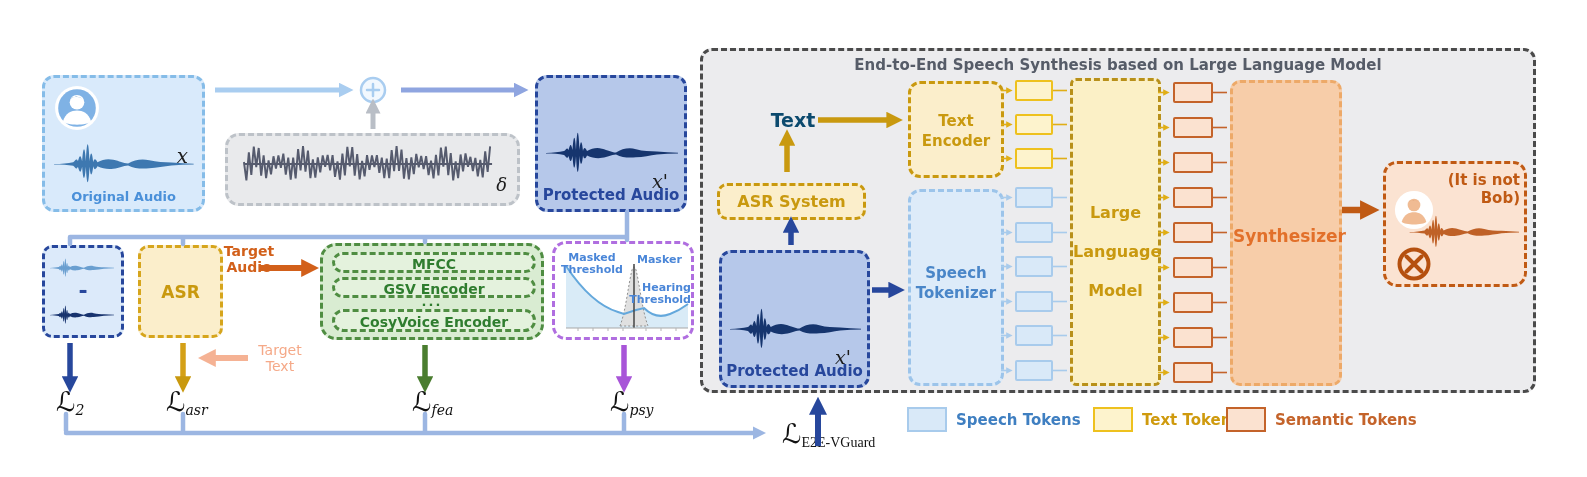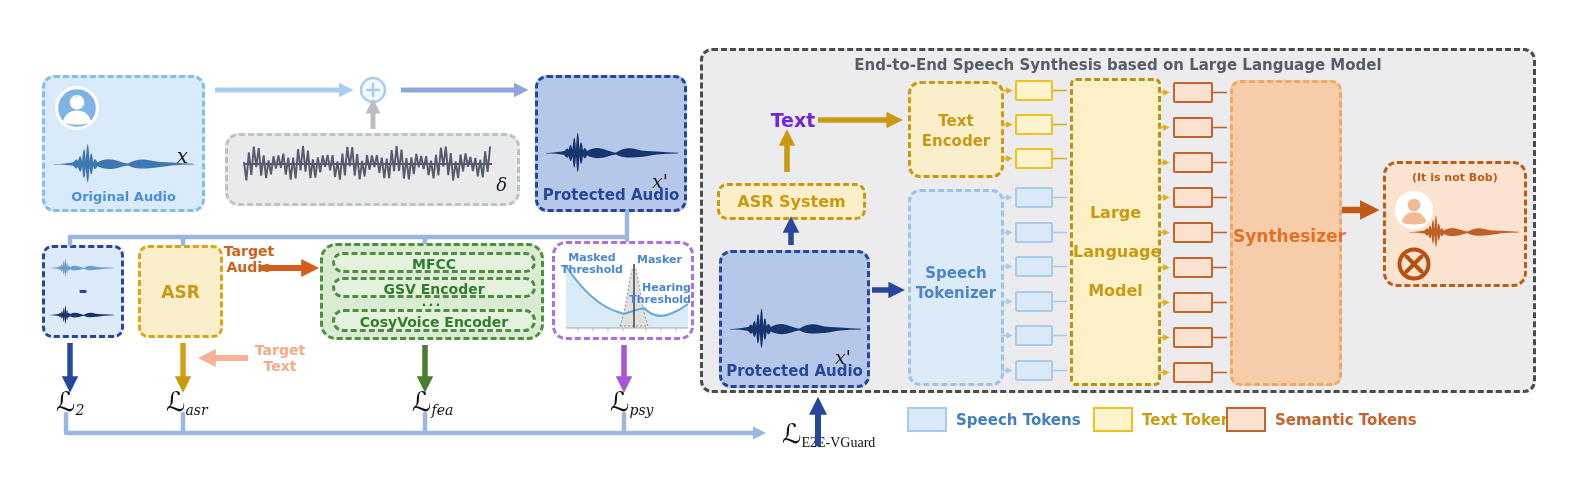--- a/index.html
+++ b/index.html
@@ -99,42 +99,42 @@
       <path d="M8,18 C24,42 40,58 60,64 L66,66 L78,62 L86,60 C94,68 102,70 112,66 C120,63 126,59 130,56" fill="none" stroke="#64a8dc" stroke-width="2"></path>
       <path d="M76,16 V80" stroke="#444" stroke-width="1.5"></path>
       <path d="M8,80 H130" stroke="#a8a8a8" stroke-width="1.2"></path>
       <path d="M20,80 v3 M35,80 v3 M50,80 v3 M65,80 v3 M88,80 v3 M103,80 v3 M118,80 v3" stroke="#b5b5b5" stroke-width="1"></path>
     </svg>
     <div class="plabel" style="left:5px;top:8px;width:64px;text-align:center;">Masked Threshold</div>
     <div class="plabel" style="left:82px;top:10px;">Masker</div>
     <div class="plabel" style="left:58px;top:38px;width:78px;text-align:right;">Hearing Threshold</div>
   </div>
 
-  <div style="position:absolute;left:252px;top:342px;width:56px;text-align:center;color:#f5a988;font-weight:bold;font-size:14px;line-height:1.15;">Target Text</div>
+  <div style="position:absolute;left:252px;top:342px;width:56px;text-align:center;color:#f5a988;font-weight:normal;font-size:14px;line-height:1.15;">Target Text</div>
 
   <div class="loss" style="left:56px;top:386px;">
     <span class="base">ℒ</span><sub>2</sub>
   </div>
   <div class="loss" style="left:166px;top:386px;">
     <span class="base">ℒ</span><sub>asr</sub>
   </div>
   <div class="loss" style="left:412px;top:386px;">
     <span class="base">ℒ</span><sub>fea</sub>
   </div>
   <div class="loss" style="left:610px;top:386px;">
     <span class="base">ℒ</span><sub>psy</sub>
   </div>
   <div class="loss" style="left:782px;top:418px;">
     <span class="base">ℒ</span><sub class="rsub">E2E-VGuard</sub>
   </div>
 
   <div class="box" style="left:700px;top:48px;width:836px;height:345px;background:#ececee;border:3.5px dashed #4b4b4b;border-radius:12px;">
     <div style="position:absolute;left:0;right:0;top:5px;text-align:center;color:#565c68;font-weight:bold;font-size:15px;">End-to-End Speech Synthesis based on Large Language Model</div>
 
-    <div style="position:absolute;left:60px;top:58px;width:60px;text-align:center;color:#6d28d9;font-weight:bold;font-size:19px;">Text</div>
+    <div style="position:absolute;left:60px;top:58px;width:60px;text-align:center;color:#0c4a6e;font-weight:bold;font-size:19px;">Text</div>
 
     <div class="box" style="left:14px;top:132px;width:149px;height:37px;background:#fbeecb;border:3px dashed #c9990f;border-radius:10px;">
       <div style="position:absolute;left:0;right:0;top:6px;text-align:center;color:#c9990f;font-weight:bold;font-size:16px;">ASR System</div>
     </div>
 
     <div class="box" style="left:16px;top:199px;width:151px;height:138px;background:#b6c8ea;border:3.5px dashed #27479c;border-radius:12px;">
       <svg class="wave" style="left:6px;top:46px;color:#16356e" width="139" height="60" viewBox="0 0 140 62" preserveAspectRatio="none">
           <use href="#wf"></use>
         </svg>
       <span class="sym" style="right:16px;top:93px;font-size:19px;">x'</span>
@@ -155,21 +155,21 @@
         <div>Language</div>
         <div>Model</div>
       </div>
     </div>
 
     <div class="box" style="left:527px;top:29px;width:112px;height:306px;background:#f7cda9;border:3px dashed #eda968;border-radius:10px;">
       <div style="position:absolute;left:0;right:0;top:143px;text-align:center;color:#e2702a;font-weight:bold;font-size:17px;">Synthesizer</div>
     </div>
 
     <div class="box" style="left:680px;top:110px;width:144px;height:126px;background:#fbe3d2;border:3.5px dashed #c05a14;border-radius:14px;">
-      <div style="position:absolute;left:26px;right:4px;top:7px;text-align:left;color:#c05a14;font-weight:bold;font-size:11px;">(It is not Bob)</div>
+      <div style="position:absolute;left:26px;right:4px;top:7px;text-align:right;color:#c05a14;font-weight:bold;font-size:15px;">(It is not Bob)</div>
       <svg style="position:absolute;left:8px;top:26px" width="40" height="40" viewBox="0 0 44 44">
         <circle cx="22" cy="22" r="21" fill="#ffffff"></circle>
         <circle cx="22" cy="16.5" r="7" fill="#f0bb93"></circle>
         <path d="M14 14 Q20 9 27 13 Q23 10 18 12 Z" fill="#dfa071"></path>
         <path d="M8.5 35 C11 27 16.5 24.5 22 24.5 C27.5 24.5 33 27 35.5 35 C32 39 12 39 8.5 35 Z" fill="#f0bb93"></path>
       </svg>
       <svg class="wave" style="left:22px;top:44px;color:#bf6127" width="116" height="48" viewBox="0 0 140 62" preserveAspectRatio="none">
           <use href="#wf"></use>
         </svg>
       <svg style="position:absolute;left:10px;top:82px" width="36" height="36" viewBox="0 0 36 36">

